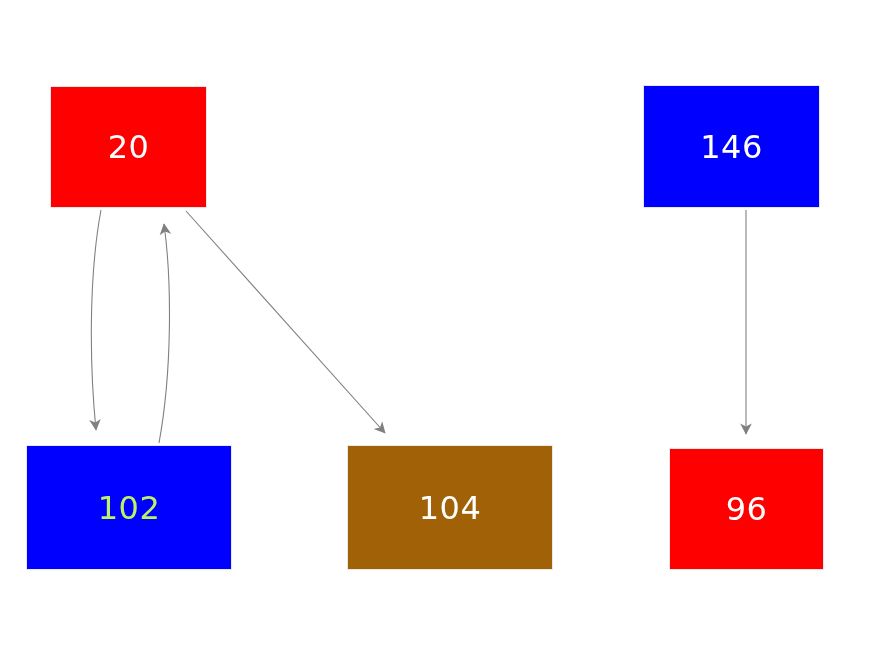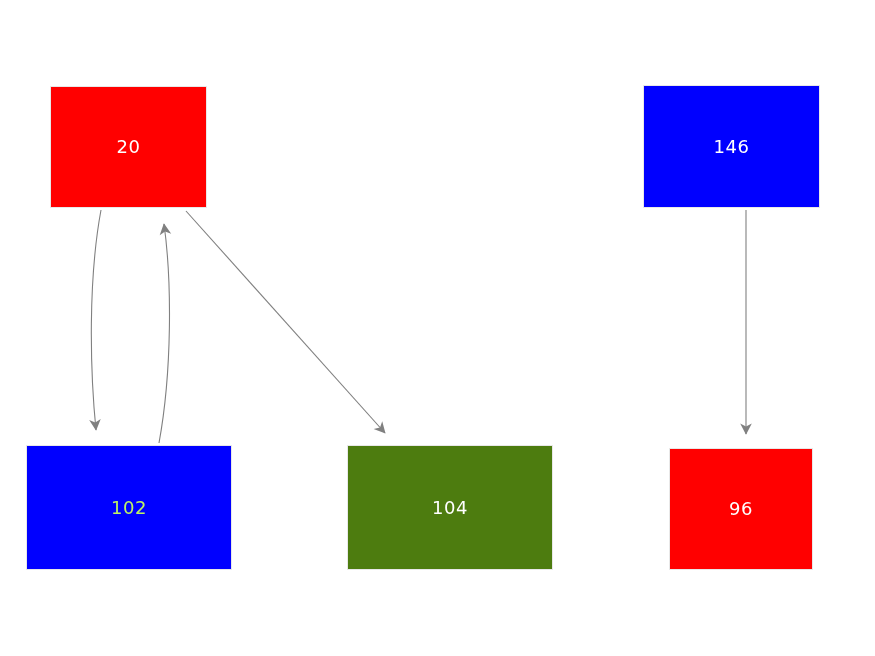--- a/index.html
+++ b/index.html
@@ -28,21 +28,21 @@
   }
   .node {
     position: absolute;
     box-sizing: border-box;
     display: flex;
     align-items: center;
     justify-content: center;
     border: 1px solid #e8e8e8;
     color: #ffffff;
     font-family: "DejaVu Sans", sans-serif;
-    font-size: 18px;
+    font-size: 32px;
     font-weight: 400;
     line-height: 1;
     letter-spacing: 0.5px;
     user-select: none;
   }
   .node-label {
     display: block;
     text-align: center;
   }
 </style>
@@ -81,21 +81,21 @@
   </div>
 
   <div class="node" style="left: 643px; top: 85px; width: 177px; height: 123px; background: rgb(0, 0, 255); border-color: rgb(232, 232, 232); color: rgb(255, 255, 255);">
     <span class="node-label">146</span>
   </div>
 
   <div class="node" style="left: 26px; top: 445px; width: 206px; height: 125px; background: rgb(0, 0, 255); border-color: rgb(232, 232, 232); color: #bef264;">
     <span class="node-label">102</span>
   </div>
 
-  <div class="node" style="left: 347px; top: 445px; width: 206px; height: 125px; background: #4d7c0f; border-color: rgb(232, 232, 232); color: rgb(255, 255, 255);">
+  <div class="node" style="left: 347px; top: 445px; width: 206px; height: 125px; background: #a16207; border-color: rgb(232, 232, 232); color: rgb(255, 255, 255);">
     <span class="node-label">104</span>
   </div>
 
-  <div class="node" style="left: 669px; top: 448px; width: 144px; height: 122px; background: rgb(255, 0, 0); border-color: rgb(232, 232, 232); color: rgb(255, 255, 255);">
+  <div class="node" style="left: 669px; top: 448px; width: 155px; height: 122px; background: rgb(255, 0, 0); border-color: rgb(232, 232, 232); color: rgb(255, 255, 255);">
     <span class="node-label">96</span>
   </div>
 
 </div>
 
 </body></html>

